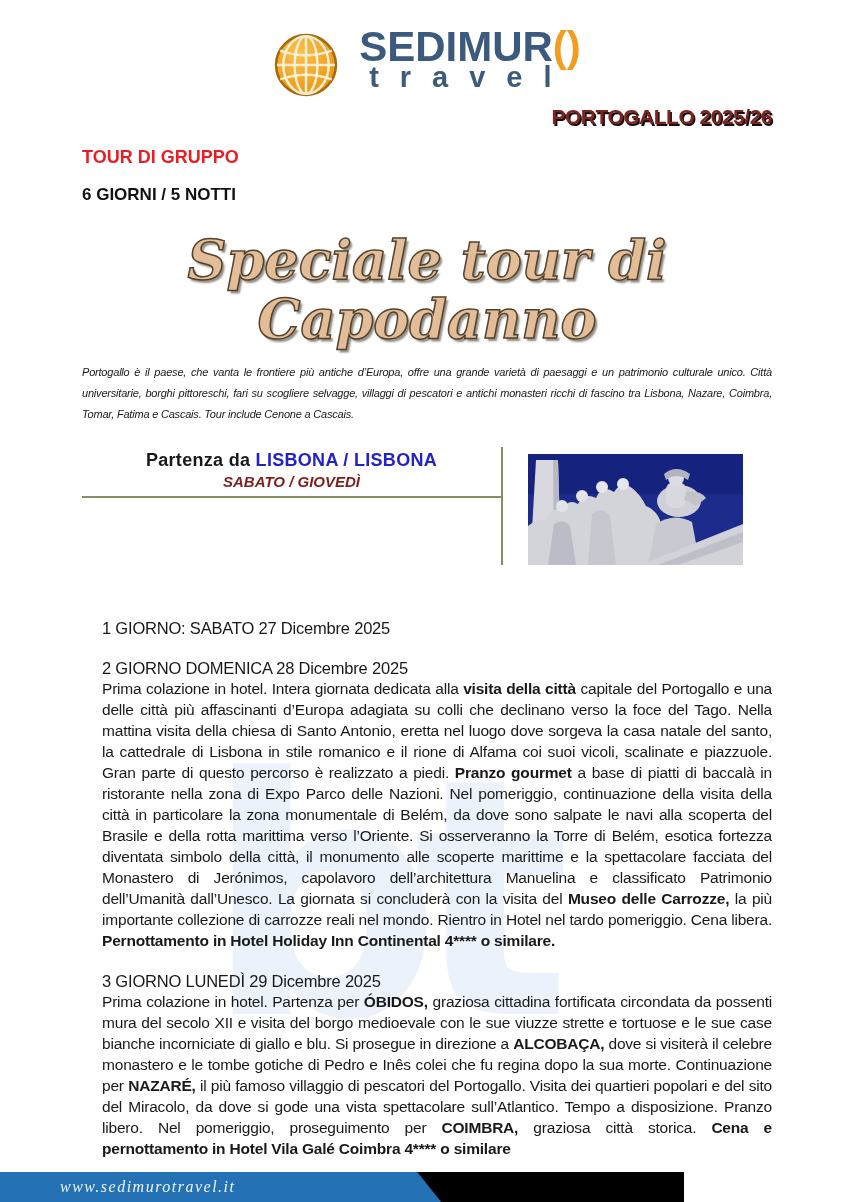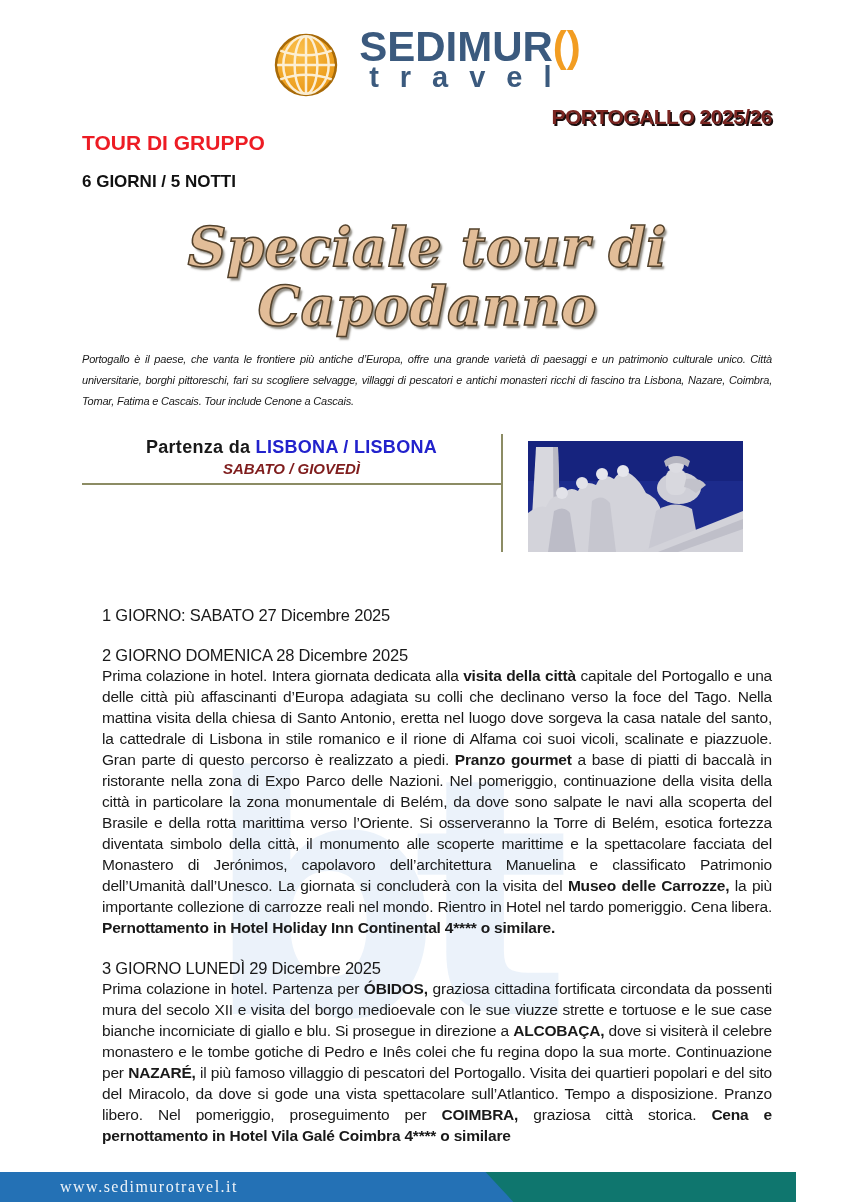--- a/index.html
+++ b/index.html
@@ -29,21 +29,21 @@
   .brand-sub {
     font-size:29px; font-weight:bold; color:#3b5a7e;
     letter-spacing:21px; padding-left:10px; margin-top:-7px; white-space:nowrap;
   }
 
   
   .edition {
     text-align:right; font-weight:bold; font-size:21px; letter-spacing:-0.5px;
     color:#7a2521; text-shadow:1.5px 1.5px 0 #1a0c0c; margin-top:-5px;
   }
-  .tour-type { font-size:21px; font-weight:bold; color:#ed1c24; margin-top:2px; }
+  .tour-type { font-size:18px; font-weight:bold; color:#ed1c24; margin-top:18px; }
   .duration  { font-size:17px; font-weight:bold; color:#111; margin-top:17px; }
 
   
   .hero {
     margin-top:26px; text-align:center;
     font-family:"DejaVu Serif", serif; font-style:italic; font-weight:bold;
     font-size:54px; line-height:1.1; color:#e2bd98;
     -webkit-text-stroke:1.5px #53422c;
     text-shadow:2.5px 2.5px 2px rgba(110,104,92,.75);
   }
@@ -70,21 +70,21 @@
   .dep-date .big { font-size:22px; font-style:italic; letter-spacing:0; }
   .photo { width:215px; height:111px; margin-left:25px; margin-top:7px; display:block; }
 
   
   .itinerary { margin-top:54px;margin-left:20px; }
   .day { margin-bottom:21px; }
   .day-heading { font-size:16.5px; letter-spacing:-0.2px; }
   .day-body { font-size:15.5px; line-height:21px; text-align:justify; letter-spacing:-0.2px; }
 
   
-  .footer { position:absolute; left:0; bottom:0; width:796px; height:30px; background:#0f766e; z-index:2; }
+  .footer { position:absolute; left:0; bottom:0; width:684px; height:30px; background:#000000; z-index:2;font-style:italic; }
   .footer-left {
     position:absolute; inset:0; background:#2471b5;
     clip-path:polygon(0 0, 61% 0, 64.5% 100%, 0 100%);
   }
   .footer-url {
     position:absolute; left:60px; top:0; line-height:30px;
     font-family:"Liberation Serif", serif; font-size:16px; letter-spacing:1.5px;
     color:#eef3f8;
   }
 </style>

